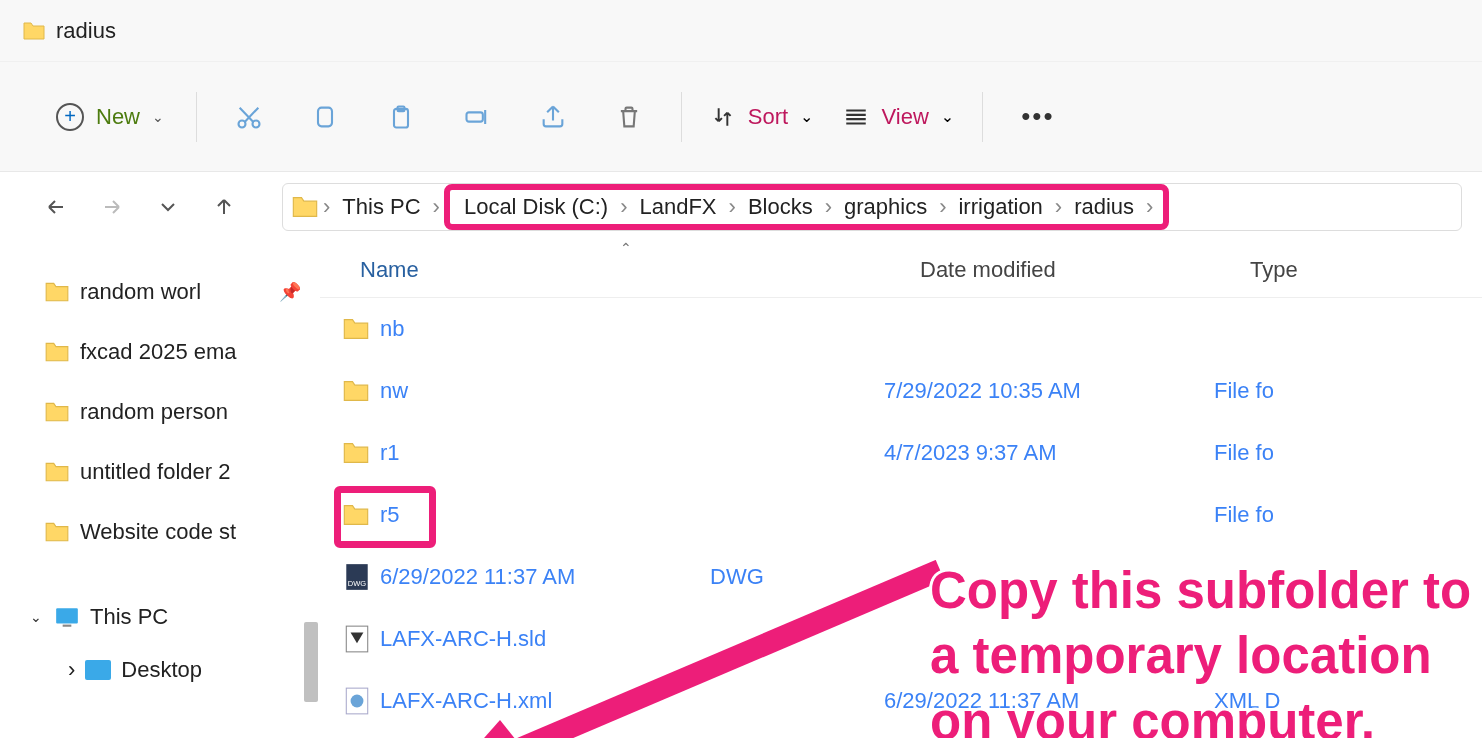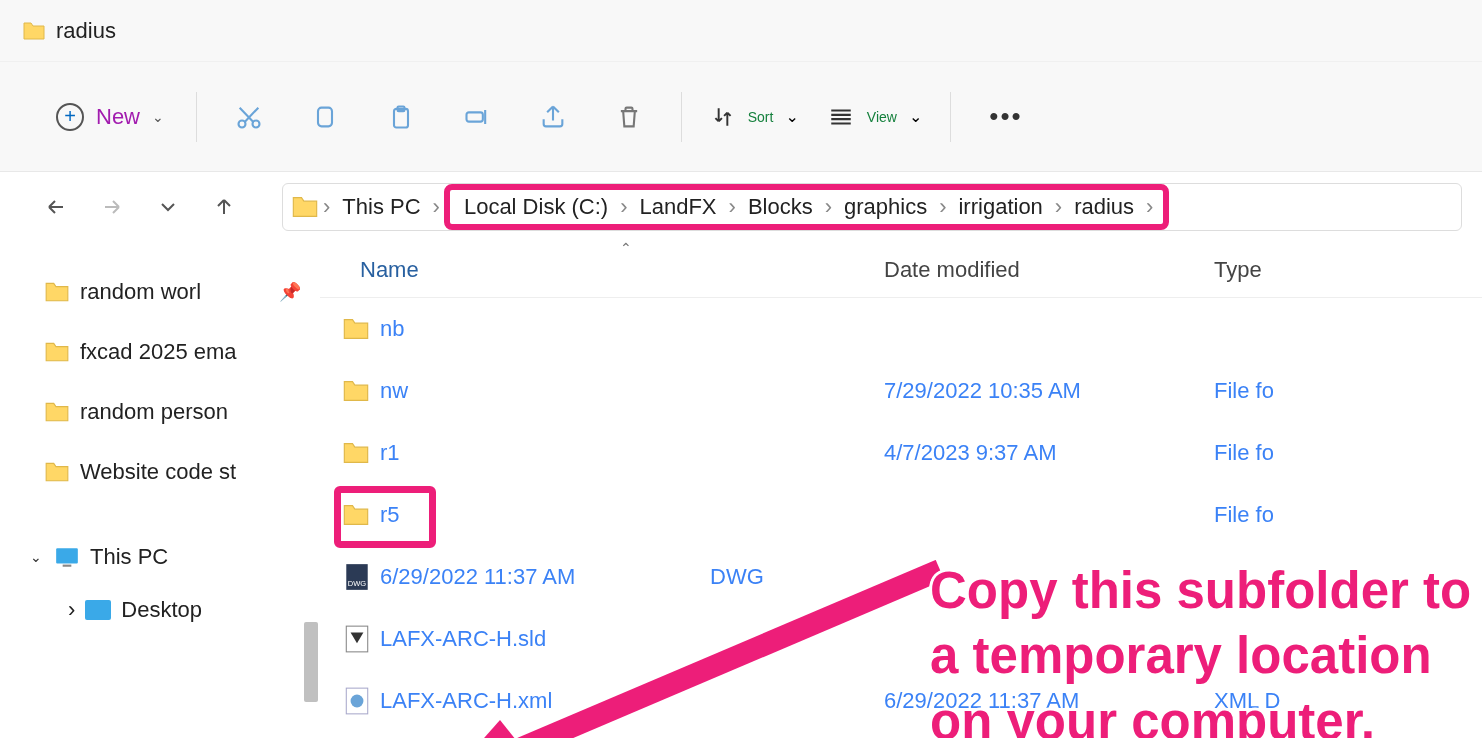--- a/index.html
+++ b/index.html
@@ -7,26 +7,26 @@
 
 .titlebar { height: 62px; background: #f8f8f8; display: flex; align-items: center; padding-left: 22px; gap: 10px; border-bottom: 1px solid #f0f0f0; }
 .titlebar .folder-ico { width: 24px; height: 20px; }
 .titlebar .title { font-size: 22px; color: #222; }
 
 .toolbar { height: 110px; background: #f8f8f8; display: flex; align-items: center; padding: 0 24px; gap: 0; border-bottom: 1px solid #e8e8e8; }
 .toolbar .group { display: flex; align-items: center; gap: 28px; padding: 0 28px; }
 .toolbar .sep { width: 1px; height: 50px; background: #ddd; }
 .new-btn { display: flex; align-items: center; gap: 12px; padding: 6px 4px; cursor: pointer; }
 .new-btn .plus-circle { width: 28px; height: 28px; border: 2px solid #555; border-radius: 50%; display: flex; align-items: center; justify-content: center; color: #0067c0; font-size: 20px; font-weight: 300; }
-.new-btn .label { font-size: 22px; color: #a21caf; }
+.new-btn .label { font-size: 22px; color: #4d7c0f; }
 .new-btn .chev { font-size: 14px; color: #555; }
 .tool-ico { width: 48px; height: 48px; display: flex; align-items: center; justify-content: center; cursor: pointer; border-radius: 4px; }
 .tool-ico svg { width: 28px; height: 28px; }
 .sort-btn, .view-btn { display: flex; align-items: center; gap: 12px; cursor: pointer; }
-.sort-btn .label, .view-btn .label { font-size: 14px; color: #15803d; }
+.sort-btn .label, .view-btn .label { font-size: 22px; color: #be185d; }
 .more-btn { font-size: 26px; color: #333; letter-spacing: 2px; cursor: pointer; padding: 0 10px; }
 
 .nav-row { height: 70px; display: flex; align-items: center; padding-left: 38px; gap: 20px; }
 .nav-btn { width: 36px; height: 36px; display: flex; align-items: center; justify-content: center; cursor: pointer; color: #555; }
 .nav-btn svg { width: 24px; height: 24px; }
 .nav-btn.disabled { color: #bbb; }
 
 .breadcrumb-wrap { flex: 1; display: flex; align-items: center; height: 48px; margin-left: 20px; margin-right: 20px; border: 1px solid #ddd; border-radius: 6px; padding: 0 8px; background: #fff; font-size: 22px; color: #222; overflow: hidden; }
 .bc-item { display: flex; align-items: center; gap: 6px; padding: 0 8px; cursor: pointer; white-space: nowrap; }
 .bc-sep { color: #888; padding: 0 4px; }
@@ -40,21 +40,21 @@
 .sb-sep-space { height: 30px; }
 .sb-pc { display: flex; align-items: center; gap: 10px; font-size: 22px; color: #222; cursor: pointer; padding-left: 0; margin-left: -14px; height: 50px; }
 .sb-pc .chev { font-size: 14px; color: #333; width: 14px; }
 .sb-desktop { display: flex; align-items: center; gap: 10px; font-size: 22px; color: #222; cursor: pointer; padding-left: 24px; height: 56px; }
 .sb-scroll { position: absolute; right: 2px; top: 380px; width: 14px; height: 80px; background: #c0c0c0; border-radius: 2px; }
 
 .content { flex: 1; position: relative; }
 .chev-up-tiny { position: absolute; left: 300px; top: -2px; color: #777; font-size: 14px; }
 .col-headers { display: flex; height: 56px; align-items: center; border-bottom: 1px solid #eee; font-size: 22px; color: #444; }
 .col-name { width: 564px; padding-left: 40px; color: #2860a0; }
-.col-date { width: 330px; }
+.col-date { width: 330px; margin-left: 36px; }
 .col-type { flex: 1; }
 
 .file-row { display: flex; align-items: center; height: 62px; font-size: 22px; color: #3b82f6; cursor: pointer; }
 .file-row .icon-cell { width: 60px; display: flex; justify-content: flex-end; padding-right: 10px; }
 .file-row .name-cell { width: 504px; }
 .file-row .date-cell { width: 330px; }
 .file-row .type-cell { flex: 1; white-space: nowrap; overflow: hidden; }
 
 .folder-ico-svg { width: 28px; height: 24px; }
 .file-ico { width: 26px; height: 30px; }
@@ -212,20 +212,26 @@
     <div class="sb-item">
       <svg class="folder-ico" viewBox="0 0 24 20">
           <path d="M2 2h7l2 3h11v13H2z" fill="#ffd766" stroke="#e0b84a"></path>
         </svg>
       <span>random person</span>
     </div>
     <div class="sb-item">
       <svg class="folder-ico" viewBox="0 0 24 20">
           <path d="M2 2h7l2 3h11v13H2z" fill="#ffd766" stroke="#e0b84a"></path>
         </svg>
+      <span>untitled folder 2</span>
+    </div>
+    <div class="sb-item">
+      <svg class="folder-ico" viewBox="0 0 24 20">
+          <path d="M2 2h7l2 3h11v13H2z" fill="#ffd766" stroke="#e0b84a"></path>
+        </svg>
       <span>Website code st</span>
     </div>
     <div class="sb-sep-space"></div>
     <div class="sb-pc">
       <span class="chev">⌄</span>
       <svg class="pc-ico" viewBox="0 0 24 20">
           <rect x="2" y="2" width="20" height="14" rx="1" fill="#3aa9e8"></rect>
           <rect x="8" y="17" width="8" height="2" fill="#888"></rect>
         </svg>
       <span>This PC</span>

